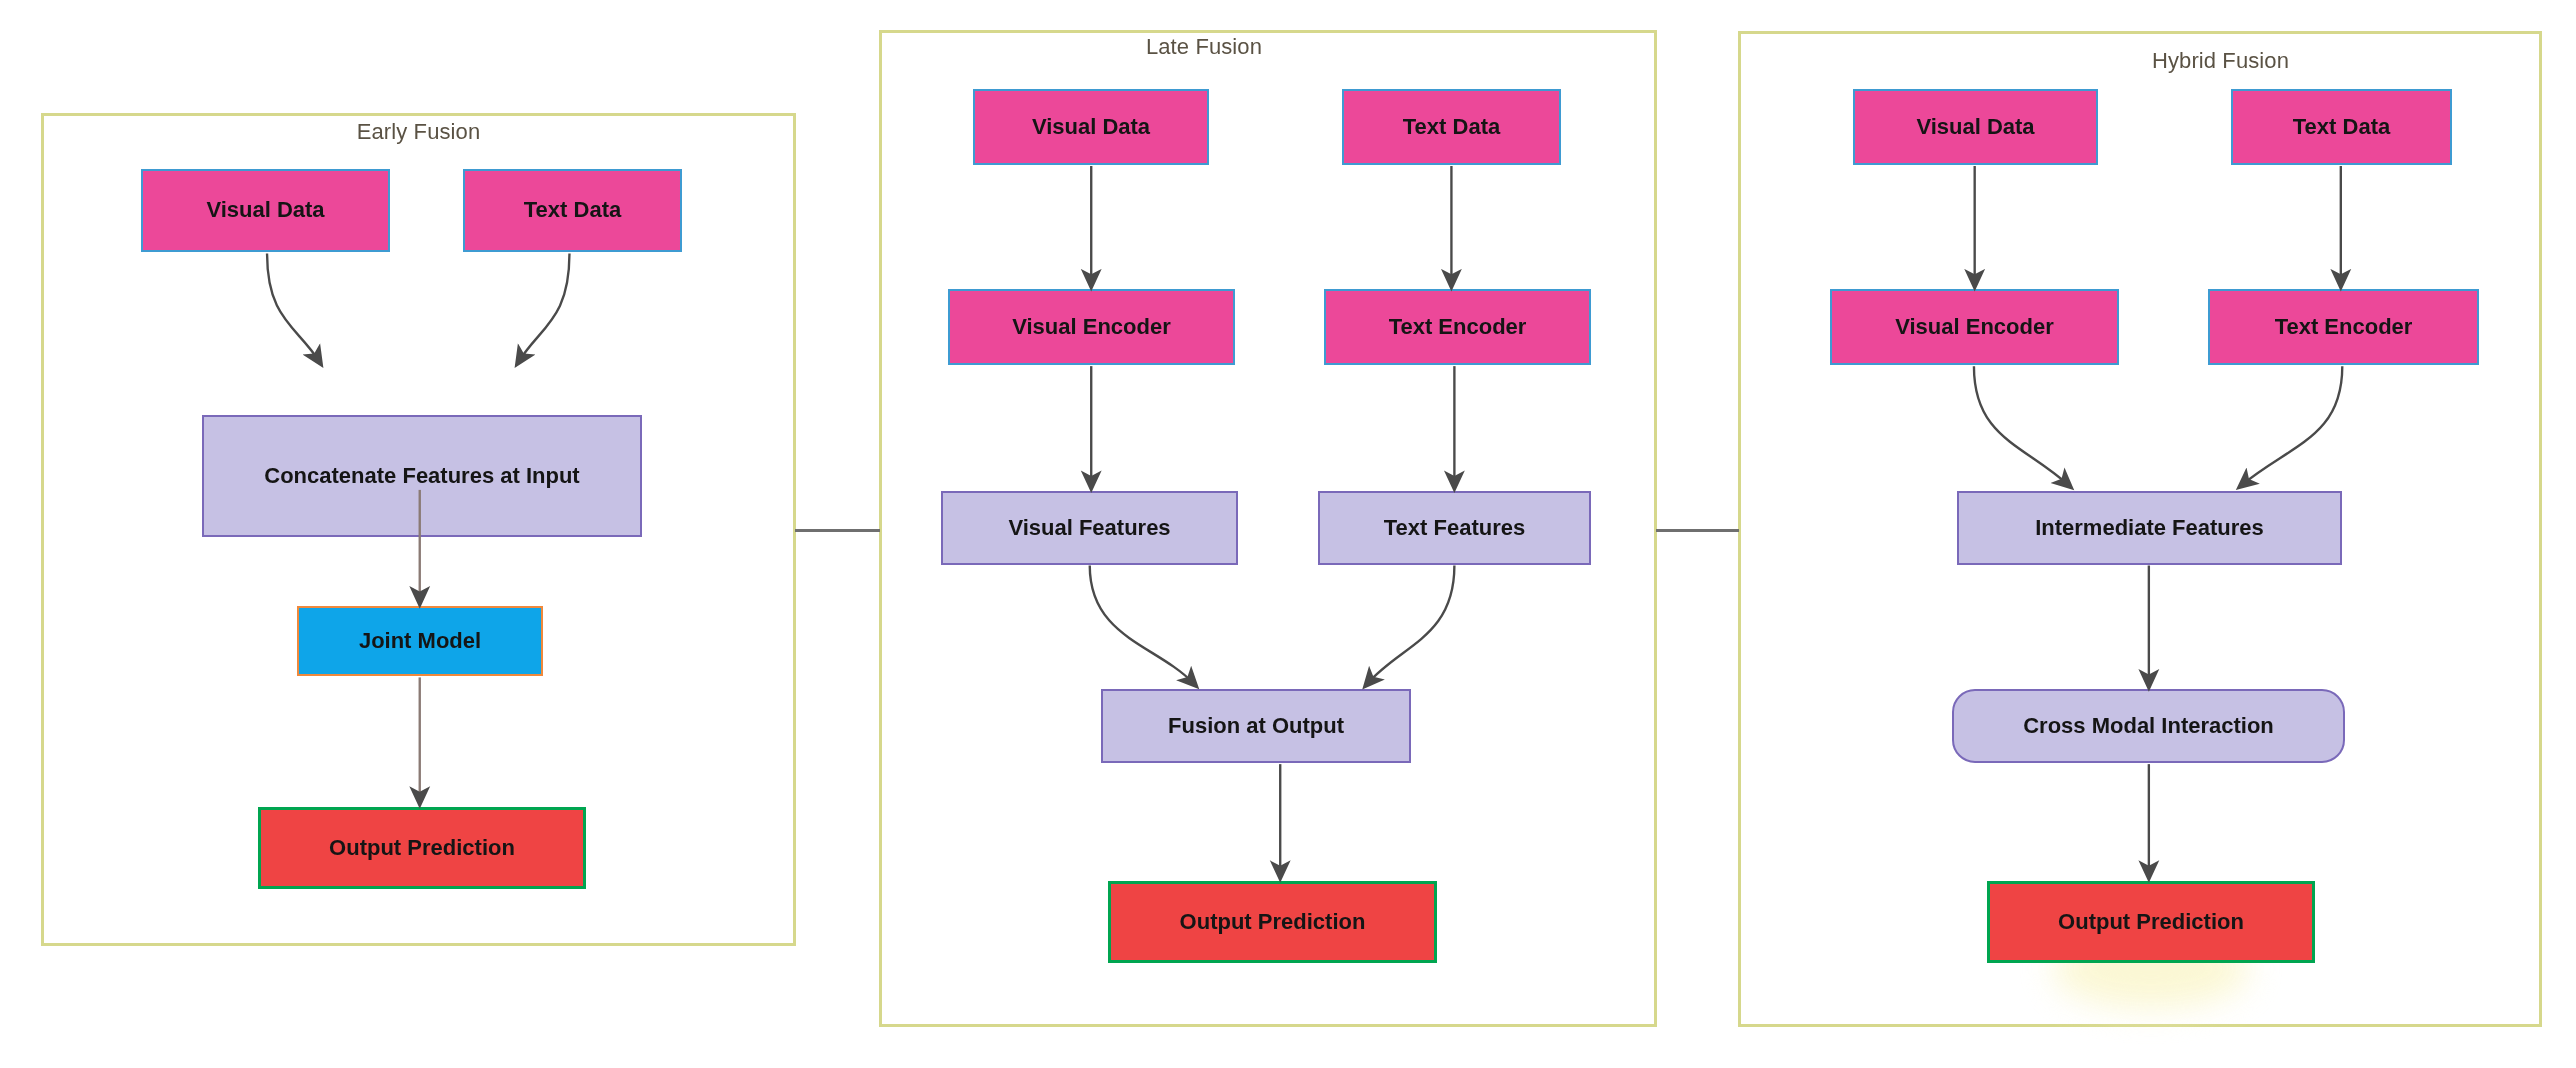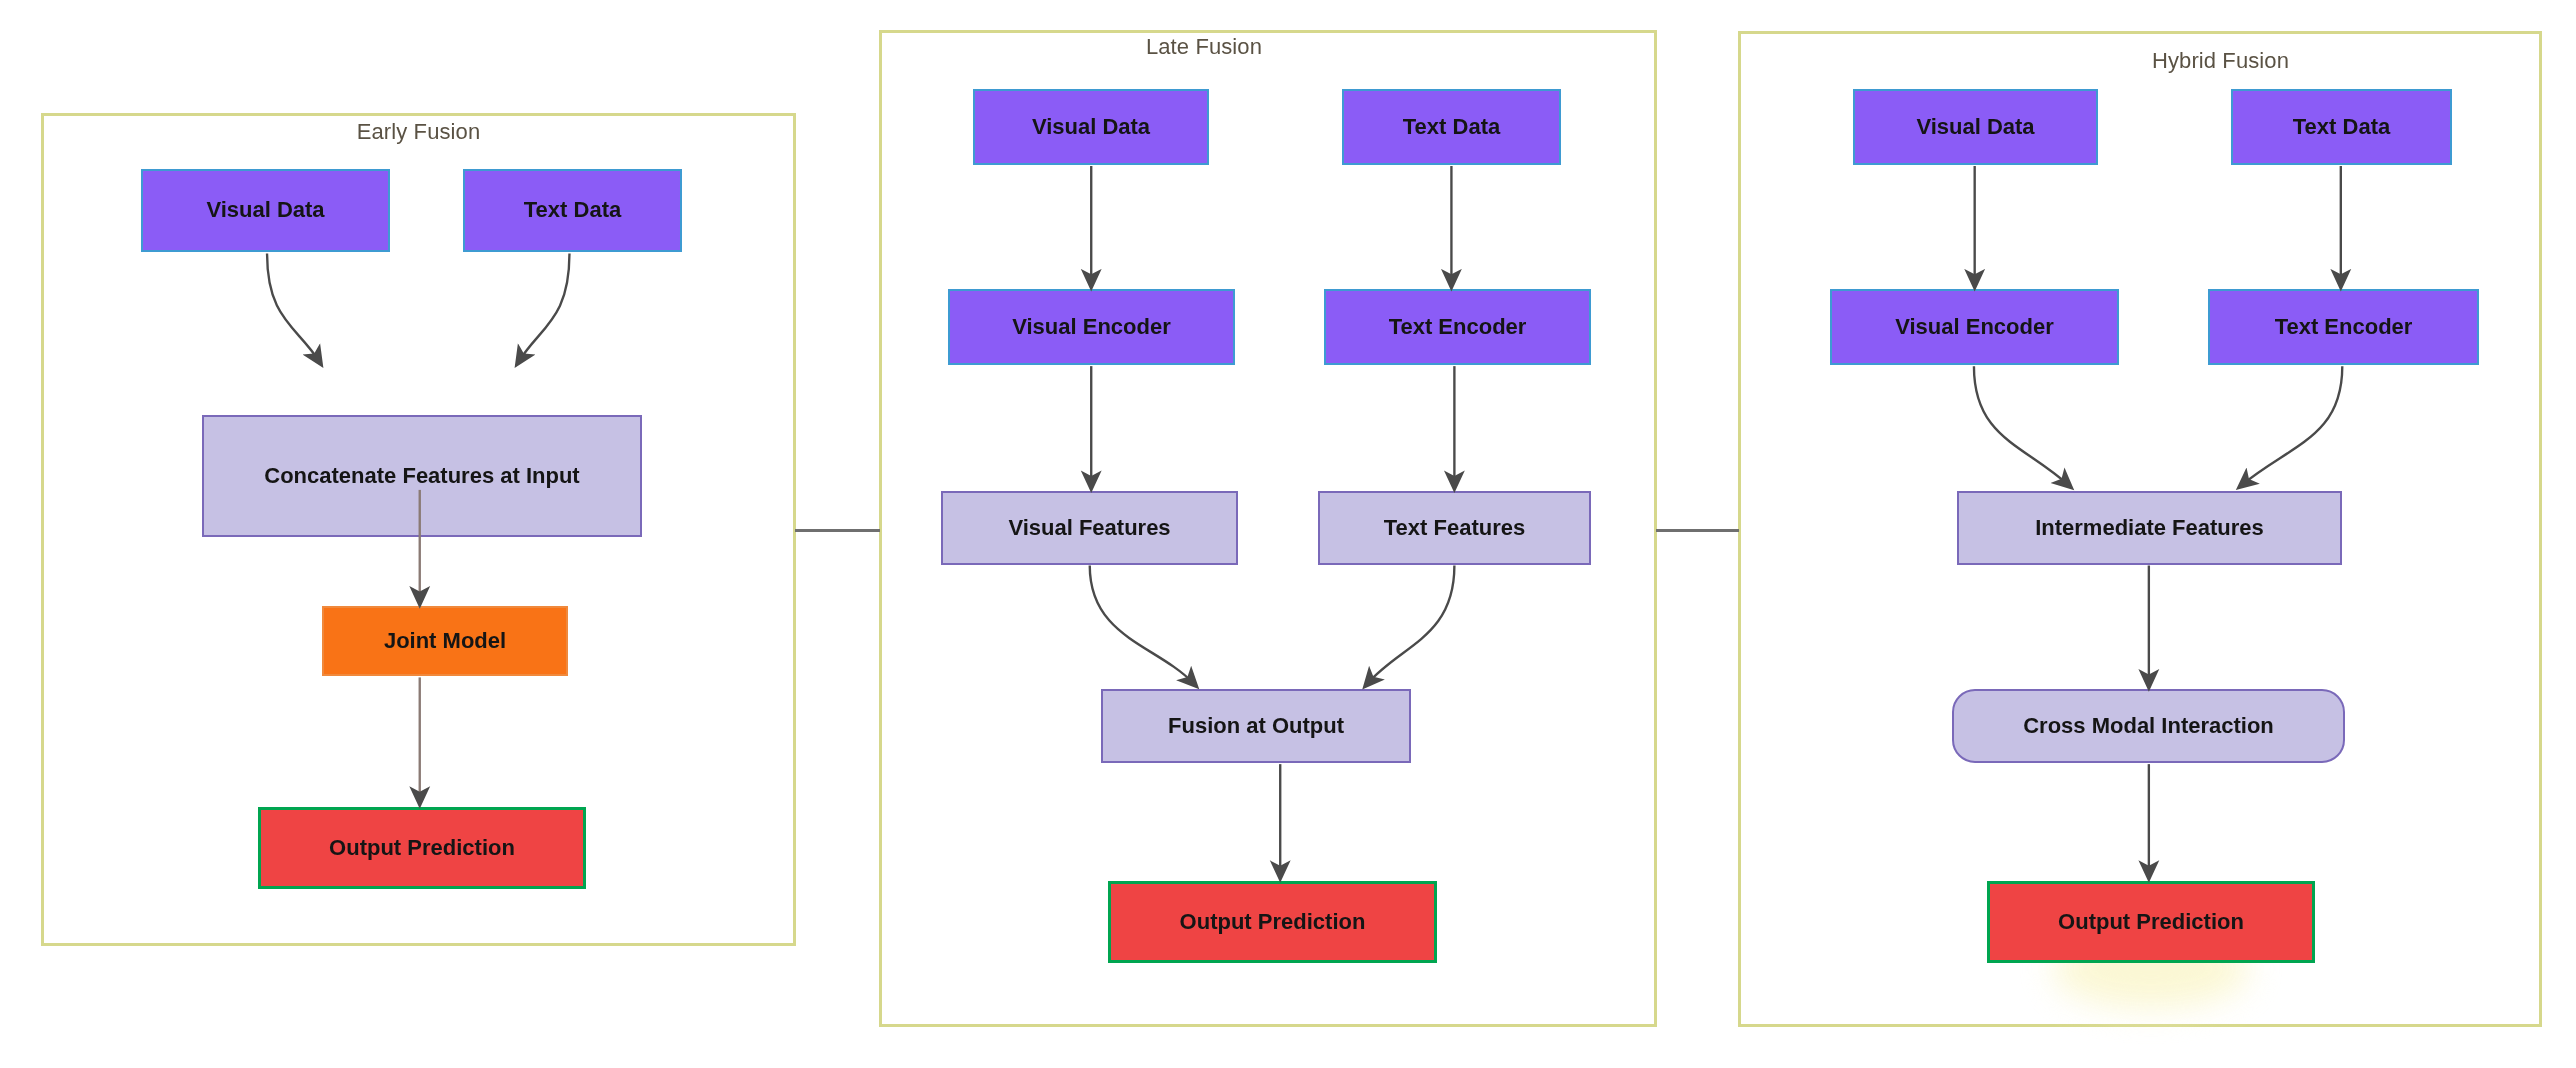--- a/index.html
+++ b/index.html
@@ -3,23 +3,23 @@
 <meta charset="utf-8">
 <style>
   html,body{margin:0;padding:0;background:#ffffff;}
   body{width:2576px;height:1068px;font-family:"Liberation Sans",sans-serif;overflow:hidden;}
   #stage{position:relative;width:2576px;height:1068px;background:#fff;}
 
   .panel{position:absolute;border:3px solid #d6d88c;background:transparent;box-sizing:border-box;}
   .panel-title{position:absolute;left:0;right:0;text-align:center;color:#5a5244;font-size:22px;font-weight:400;font-family:"Liberation Sans",sans-serif;letter-spacing:0.1px;}
 
   .node{position:absolute;box-sizing:border-box;display:flex;align-items:center;justify-content:center;text-align:center;font-weight:bold;color:#151515;line-height:1.28;padding:3px 7.4px;font-size:22px;font-family:"Liberation Sans",sans-serif;}
-  .n-blue{background:#8b5cf6;border:2.2px solid #3e9bd2;text-align:center;}
+  .n-blue{background:#ec4899;border:2.2px solid #3e9bd2;text-align:center;}
   .n-purple{background:#c6c1e4;border:2.2px solid #7a69b9;}
-  .n-orange{background:#f97316;border:2.2px solid #f0893c;margin-left:25px;}
+  .n-orange{background:#0ea5e9;border:2.2px solid #f0893c;}
   .n-green{background:#ef4444;border:3.7px solid #00a550;}
 
   svg.edges{position:absolute;left:0;top:0;width:2576px;height:1068px;pointer-events:none;}
   .glow{position:absolute;border-radius:50%;background:#fbf7d2;filter:blur(16.3px);opacity:.95;}
   .linkline{position:absolute;background:#6f6f6f;height:3px;}
 </style>
 </head>
 <body>
 
 <div id="stage">

